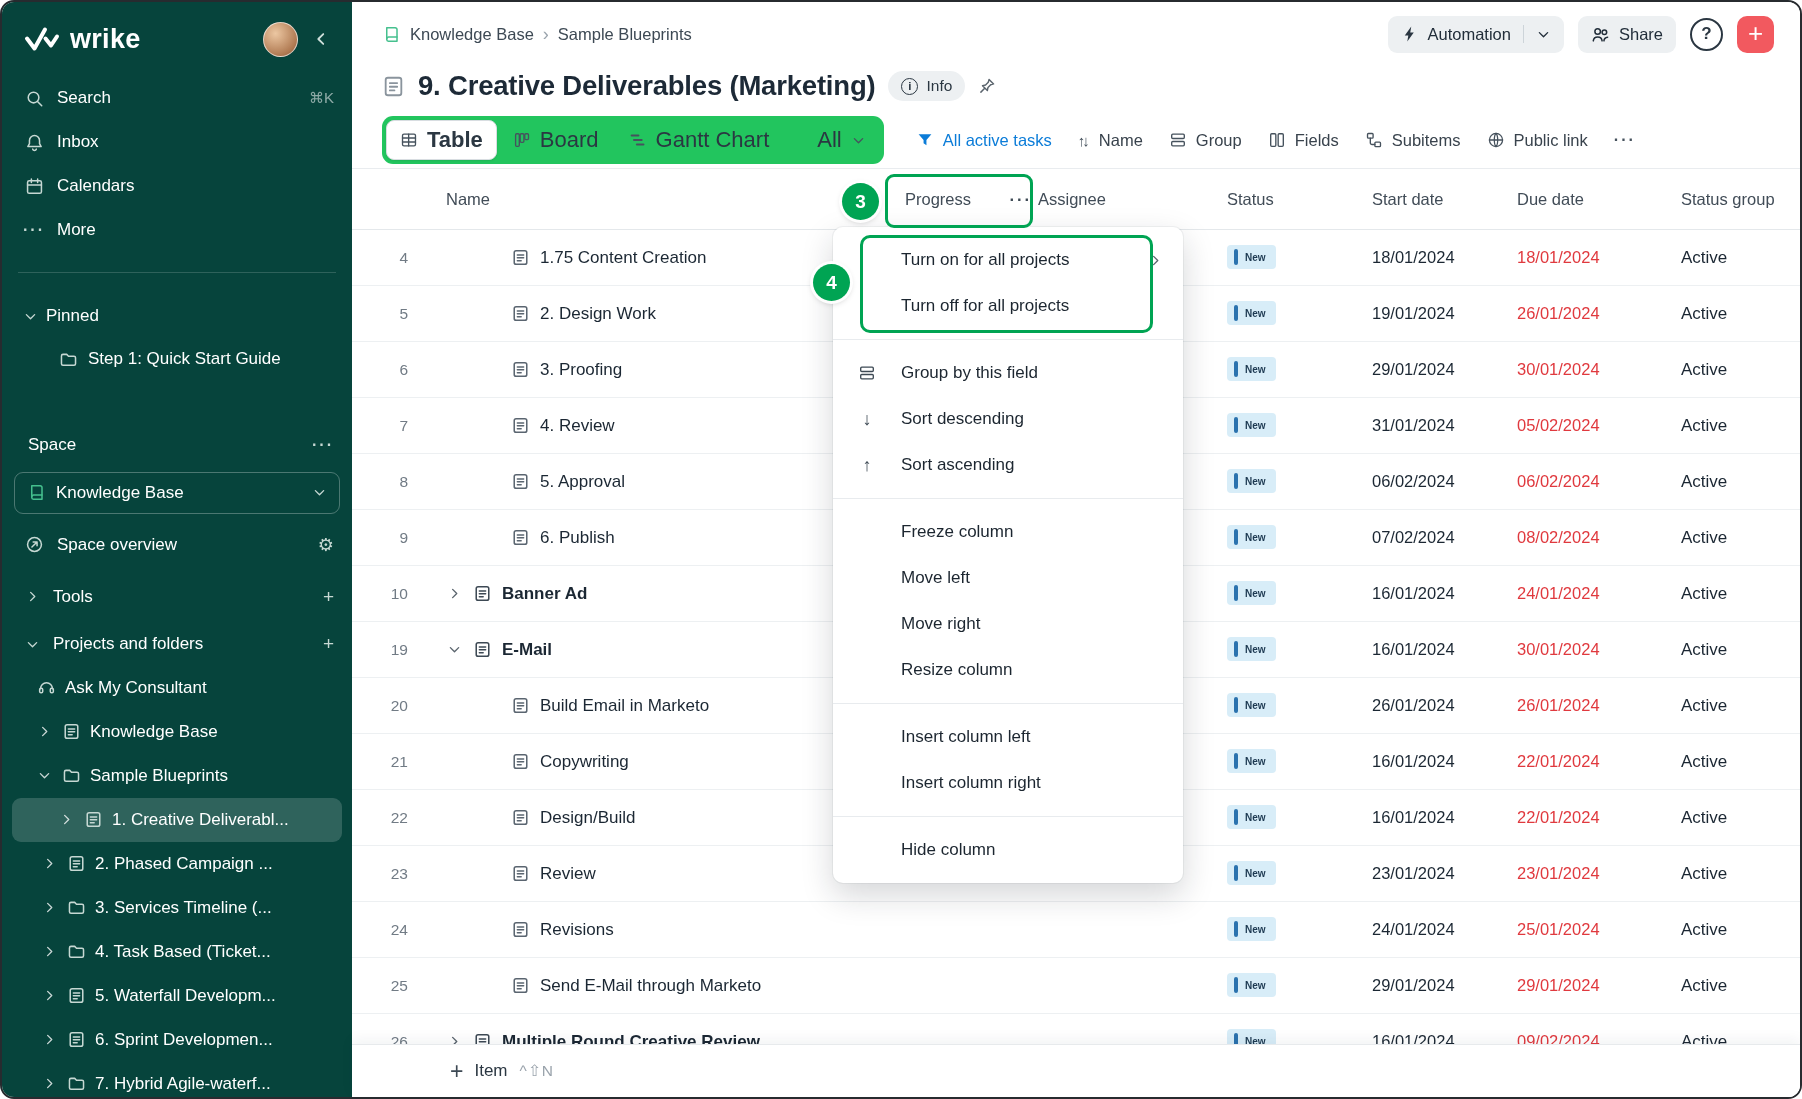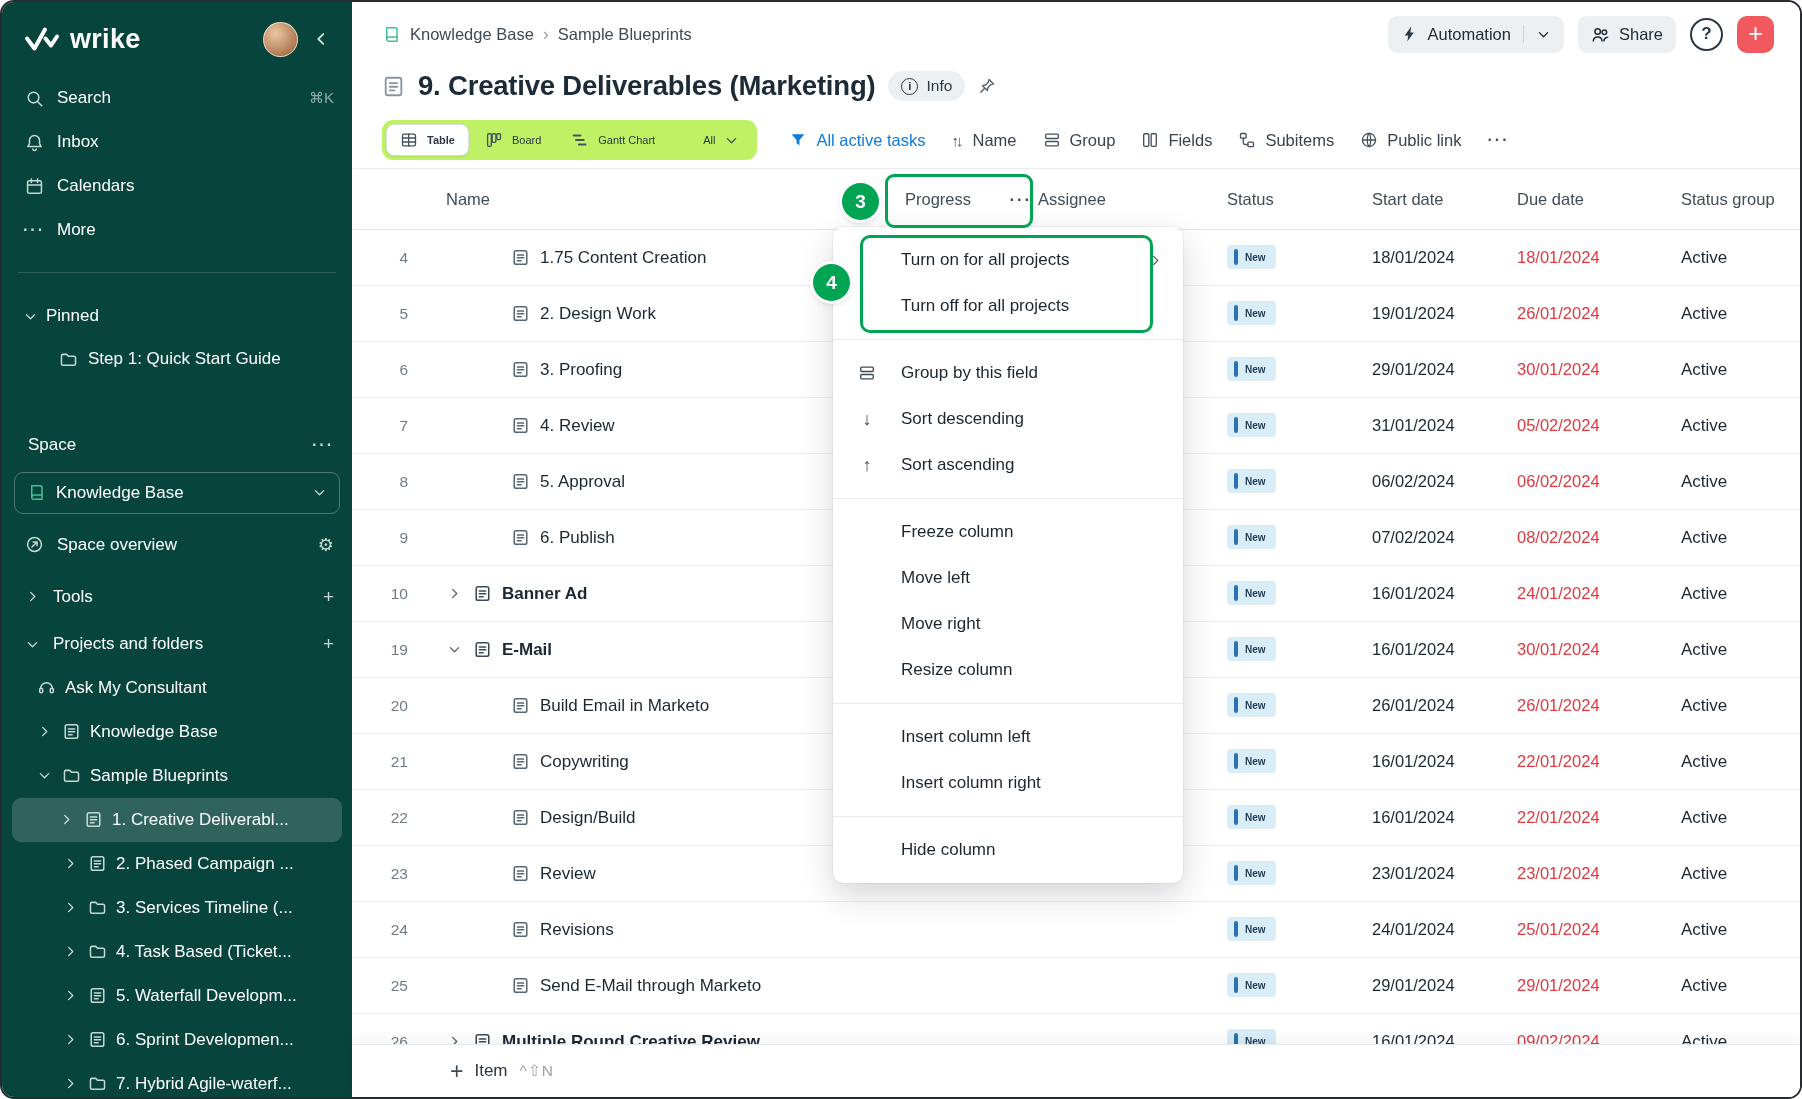--- a/index.html
+++ b/index.html
@@ -36,21 +36,21 @@
 
   .kb-selector-wrap { height:53px; display:flex; align-items:center; padding:0 12px; }
   .kb-selector { flex:1; height:42px; border:1px solid rgba(255,255,255,.28); border-radius:9px;
     display:flex; align-items:center; gap:10px; padding:0 12px; font-size:17px; cursor:pointer; white-space:nowrap; }
   .book-green { color:#45C08E; display:inline-flex; }
 
   .tree { overflow:hidden; }
   .tree-row { height:44px; display:flex; align-items:center; gap:9px; padding:0 14px 0 34px; font-size:17px; cursor:pointer; white-space:nowrap; overflow:hidden; }
   .tree-row .chev { width:16px; display:inline-flex; justify-content:center; color:rgba(255,255,255,.78); flex:none; }
   .tree-row .ticon { width:20px; display:inline-flex; justify-content:center; color:#C6D8D3; flex:none; }
-  .tree-row.child { padding-left:60px; }
+  .tree-row.child { padding-left:39px; }
   .tree-row.selected { background:rgba(255,255,255,.17); border-radius:9px; margin:0 10px; padding-left:46px; }
   .tree-label { overflow:hidden; white-space:nowrap; }
 
   
   .main { flex:1; min-width:0; display:flex; flex-direction:column; background:#fff; position:relative; }
 
   .breadcrumb-row { height:58px; display:flex; align-items:center; padding:6px 26px 0 30px; }
   .crumbs { display:flex; align-items:center; gap:9px; font-size:16.5px; color:#3d4954; }
   .crumb-sep { color:#9aa4ad; font-size:18px; }
   .hdr-actions { margin-left:auto; display:flex; align-items:center; gap:14px; }
@@ -61,21 +61,21 @@
   .add-btn .plus-txt { font-size:26px; line-height:1; margin-top:-2px; }
 
   .title-row { height:52px; display:flex; align-items:center; gap:13px; padding:0 26px 0 30px; }
   .doc-lg { color:#8a949d; display:flex; }
   .page-title { font-size:27.5px; font-weight:700; color:#1d2a37; letter-spacing:-.2px; white-space:nowrap; }
   .info-pill { display:flex; align-items:center; gap:8px; background:#EDF0F2; border-radius:16px; padding:6px 13px; font-size:15.5px; color:#2b3742; cursor:pointer; }
   .info-i { width:17px; height:17px; border:1.5px solid #2b3742; border-radius:50%; display:inline-flex; align-items:center; justify-content:center; font-size:11.5px; font-weight:700; }
   .pin-btn { color:#5a646d; display:flex; cursor:pointer; }
 
   .toolbar-row { height:56px; display:flex; align-items:center; padding:0 95px 0 30px; gap:26px; white-space:nowrap; overflow:hidden; }
-  .segmented { display:flex; align-items:center; background:#bef264; border-radius:11px; padding:4px; gap:2px; font-size:11px; color:#2b3742; flex:none; }
+  .segmented { display:flex; align-items:center; background:#22c55e; border-radius:11px; padding:4px; gap:2px; font-size:22px; color:#2b3742; flex:none; }
   .seg-item { display:flex; align-items:center; gap:9px; padding:7px 14px; border-radius:8px; cursor:pointer; }
   .seg-item.active { background:#fff; border:1px solid #D8DDE1; box-shadow:0 1px 2px rgba(0,0,0,.09); font-weight:600; padding:6px 13px; }
   .seg-item.scope { margin-left:18px; }
   .seg-item .icon, .tool .icon { display:inline-flex; color:#46525d; }
   .tool { display:flex; align-items:center; gap:9px; font-size:16.5px; color:#39434d; cursor:pointer; }
   .tool.filter { color:#0B7CD8; }
   .tool.filter .icon { color:#0B7CD8; }
   .tool.more-tool { color:#46525d; }
 
   

